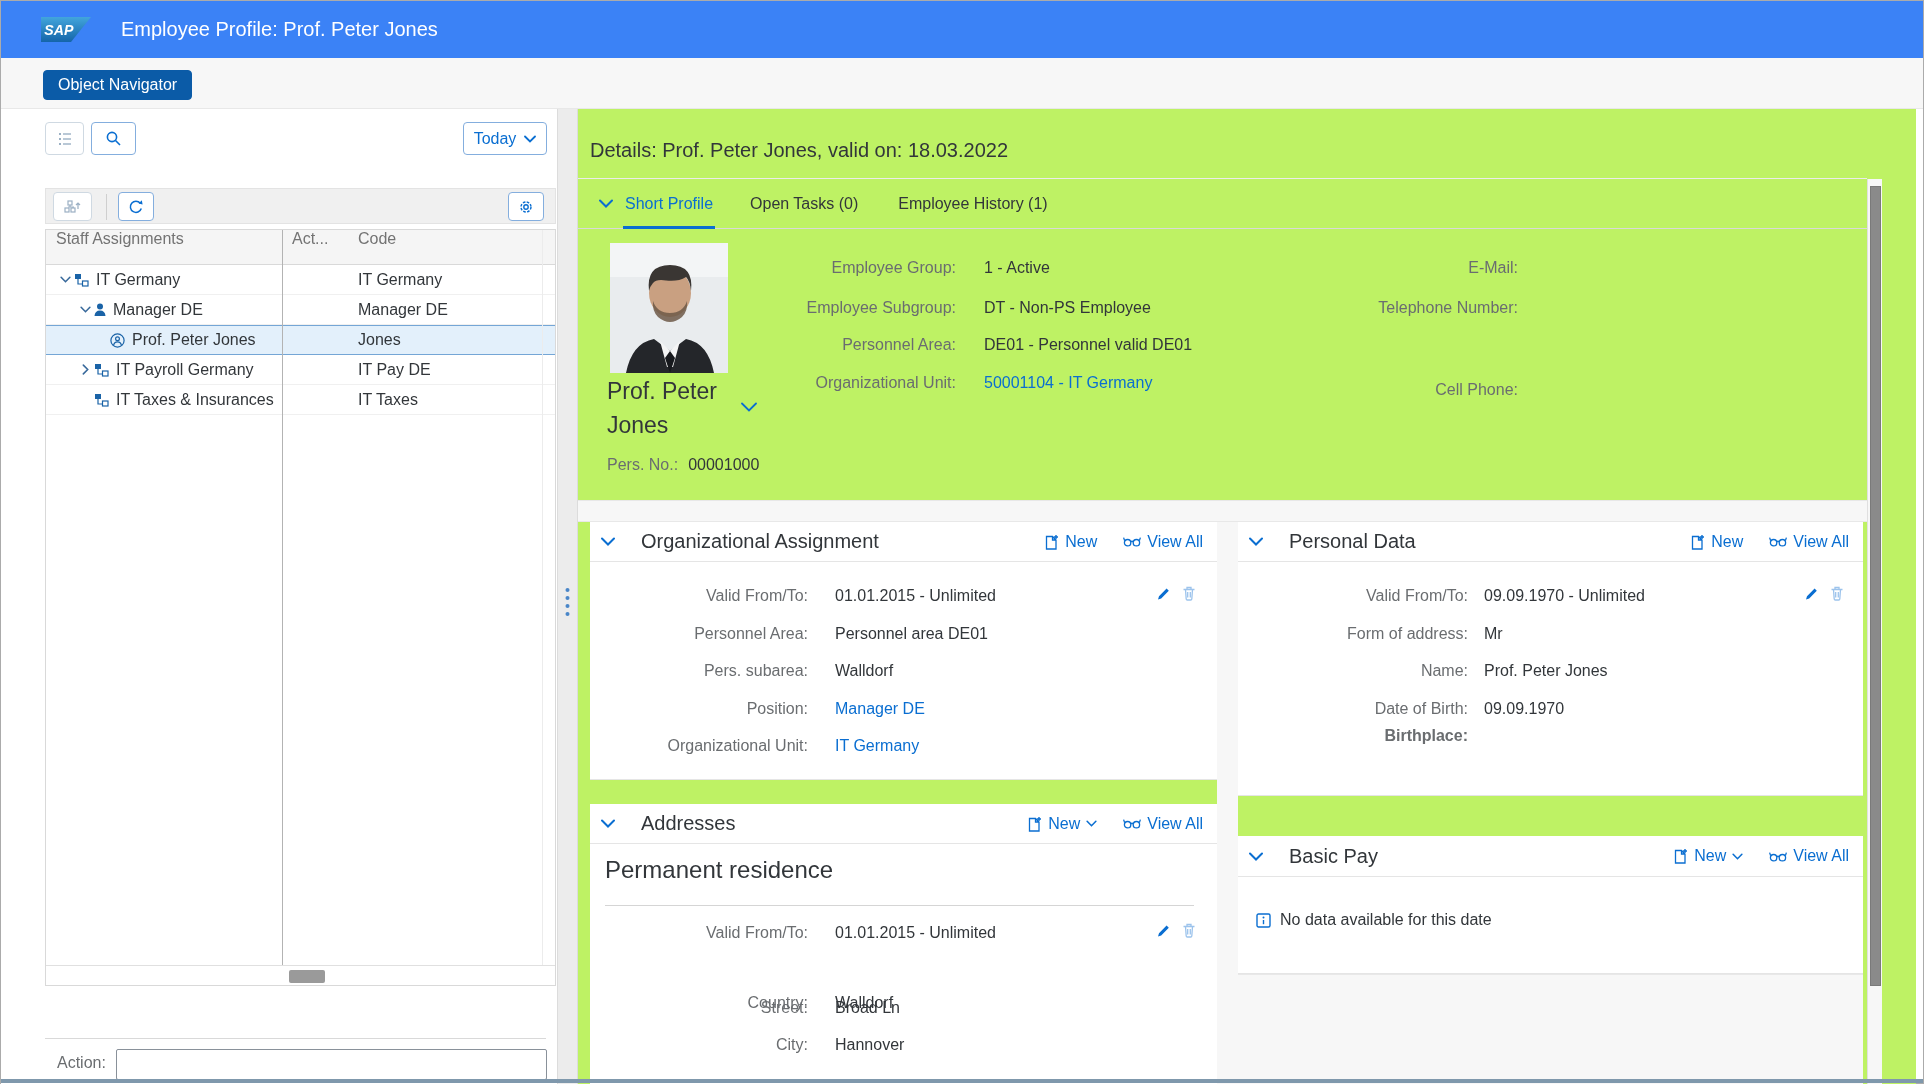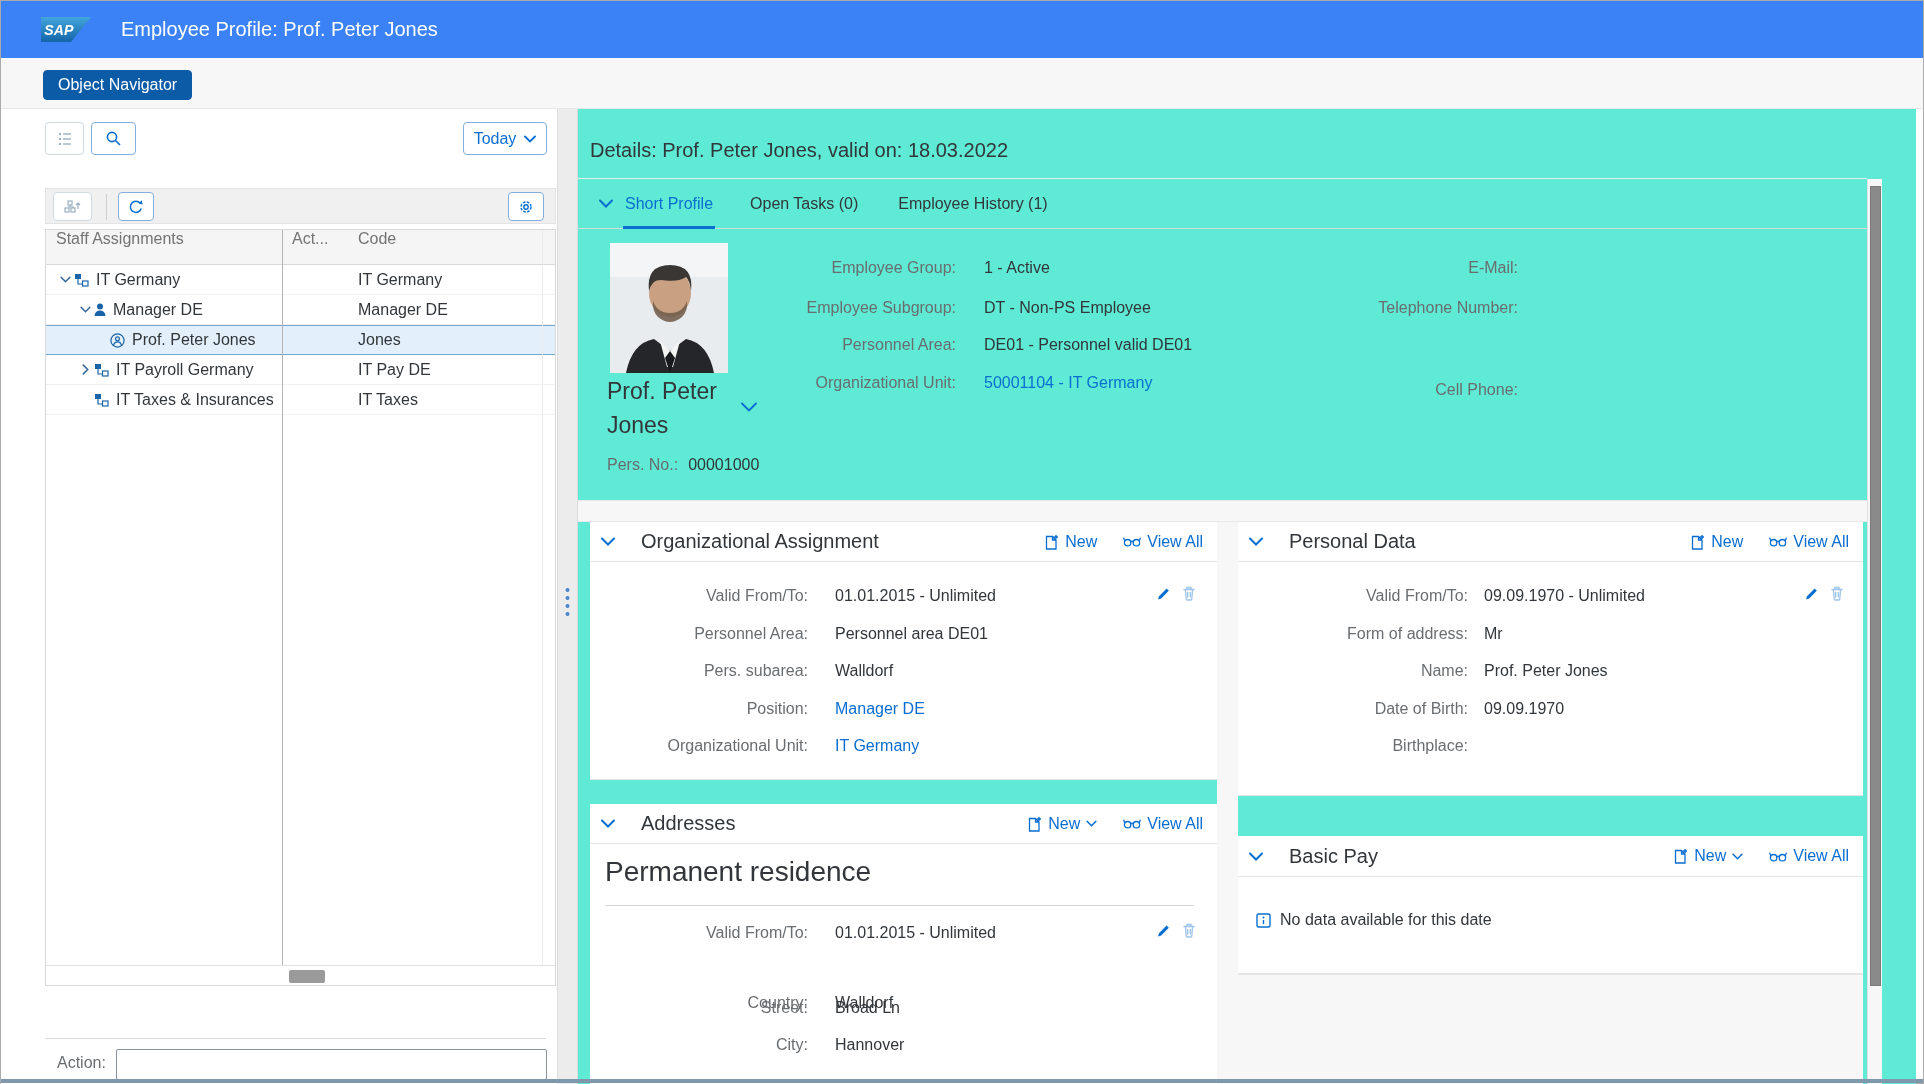--- a/index.html
+++ b/index.html
@@ -61,21 +61,21 @@
   .action-label { position:absolute; left:56px; top:945px; color:#6a6d70; }
   .action-input { position:absolute; left:115px; top:940px; width:431px; height:31px;
     border:1px solid #89919a; border-radius:2px; background:#fff; font-family:inherit; font-size:16px; padding:0 8px; }
 
   
   .splitter-gap { position:absolute; left:556px; top:108px; width:21px; height:976px;
     background:#ececec; border-left:1px solid #dcdcdc; border-right:1px solid #dcdcdc; cursor:col-resize; }
   .splitter-dots { position:absolute; left:7px; top:478px; }
 
   
-  .details-panel { position:absolute; left:577px; top:108px; width:1338px; height:976px; background:#5eead4; }
+  .details-panel { position:absolute; left:577px; top:108px; width:1338px; height:976px; background:#bef264; }
   .details-title { position:absolute; left:12px; top:30px; font-size:20px; color:#32363a; }
   .title-divider { position:absolute; left:0; top:69px; width:1289px; height:1px; background:#ebebeb; }
   .tabstrip { position:absolute; left:0; top:70px; width:1289px; height:50px;
     display:flex; align-items:center; padding-left:21px; border-bottom:1px solid #d9d9d9; }
   .tab { font-size:16px; color:#32363a; cursor:pointer; white-space:nowrap; }
   .tab.active { color:#0a6ed1; }
   .tab-underline { position:absolute; left:45px; bottom:-1px; width:92px; height:3px; background:#0a6ed1; }
 
   .photo { position:absolute; left:32px; top:134px; width:118px; height:130px; }
   .emp-name { position:absolute; left:29px; top:265px; width:168px; font-size:23px; line-height:34px; color:#32363a; }
@@ -105,21 +105,21 @@
   .sec-bottom { border-bottom:1px solid #e5e5e5; }
 
   .f-row { position:absolute; left:0; width:100%; height:37px; }
   .f-lab { position:absolute; left:0; width:218px; text-align:right; color:#6a6d70; top:8px; white-space:nowrap; }
   .f-val { position:absolute; left:245px; top:8px; white-space:nowrap; }
   .sec-right .f-lab { width:230px; }
   .sec-right .f-val { left:246px; }
   .row-icons { position:absolute; display:flex; gap:11px; align-items:center; }
   .link { color:#0a6ed1; cursor:pointer; }
 
-  .addr-subtitle { position:absolute; left:15px; top:52px; font-size:28px; color:#32363a; }
+  .addr-subtitle { position:absolute; left:15px; top:52px; font-size:24px; color:#32363a; }
   .addr-divider { position:absolute; left:15px; top:101px; width:589px; height:1px; background:#d5d5d5; }
 
   .no-data-row { position:absolute; left:18px; top:75px; display:flex; align-items:center; gap:9px; }
 
   .gray-fill-br { position:absolute; left:660px; top:865px; width:625px; height:111px; background:#f7f7f7;
     border-top:1px solid #e8e8e8; }
 
   .v-scrollbar { position:absolute; left:1866px; top:178px; width:15px; height:906px;
     background:#f7f7f7; border-left:1px solid #e0e0e0; }
   .v-thumb { position:absolute; left:2px; top:7px; width:11px; height:800px;
@@ -512,21 +512,21 @@
         <span class="f-val">Mr</span>
       </div>
       <div class="f-row" style="top:132px;">
         <span class="f-lab">Name:</span>
         <span class="f-val">Prof. Peter Jones</span>
       </div>
       <div class="f-row" style="top:170px;">
         <span class="f-lab">Date of Birth:</span>
         <span class="f-val">09.09.1970</span>
       </div>
-      <div class="f-row" style="top:207px;">
+      <div class="f-row" style="top:197px;font-weight:bold;">
         <span class="f-lab">Birthplace:</span>
         <span class="f-val"></span>
       </div>
     </div>
 
     <div class="section sec-left" style="top:695px; height:281px;">
       <div class="sec-header">
         <span class="sec-chevron">
           <svg width="14" height="9" viewBox="0 0 14 9" fill="none" stroke="#0a6ed1" stroke-width="2" stroke-linecap="round">
               <polyline points="1,1.5 7,7.5 13,1.5"></polyline>

